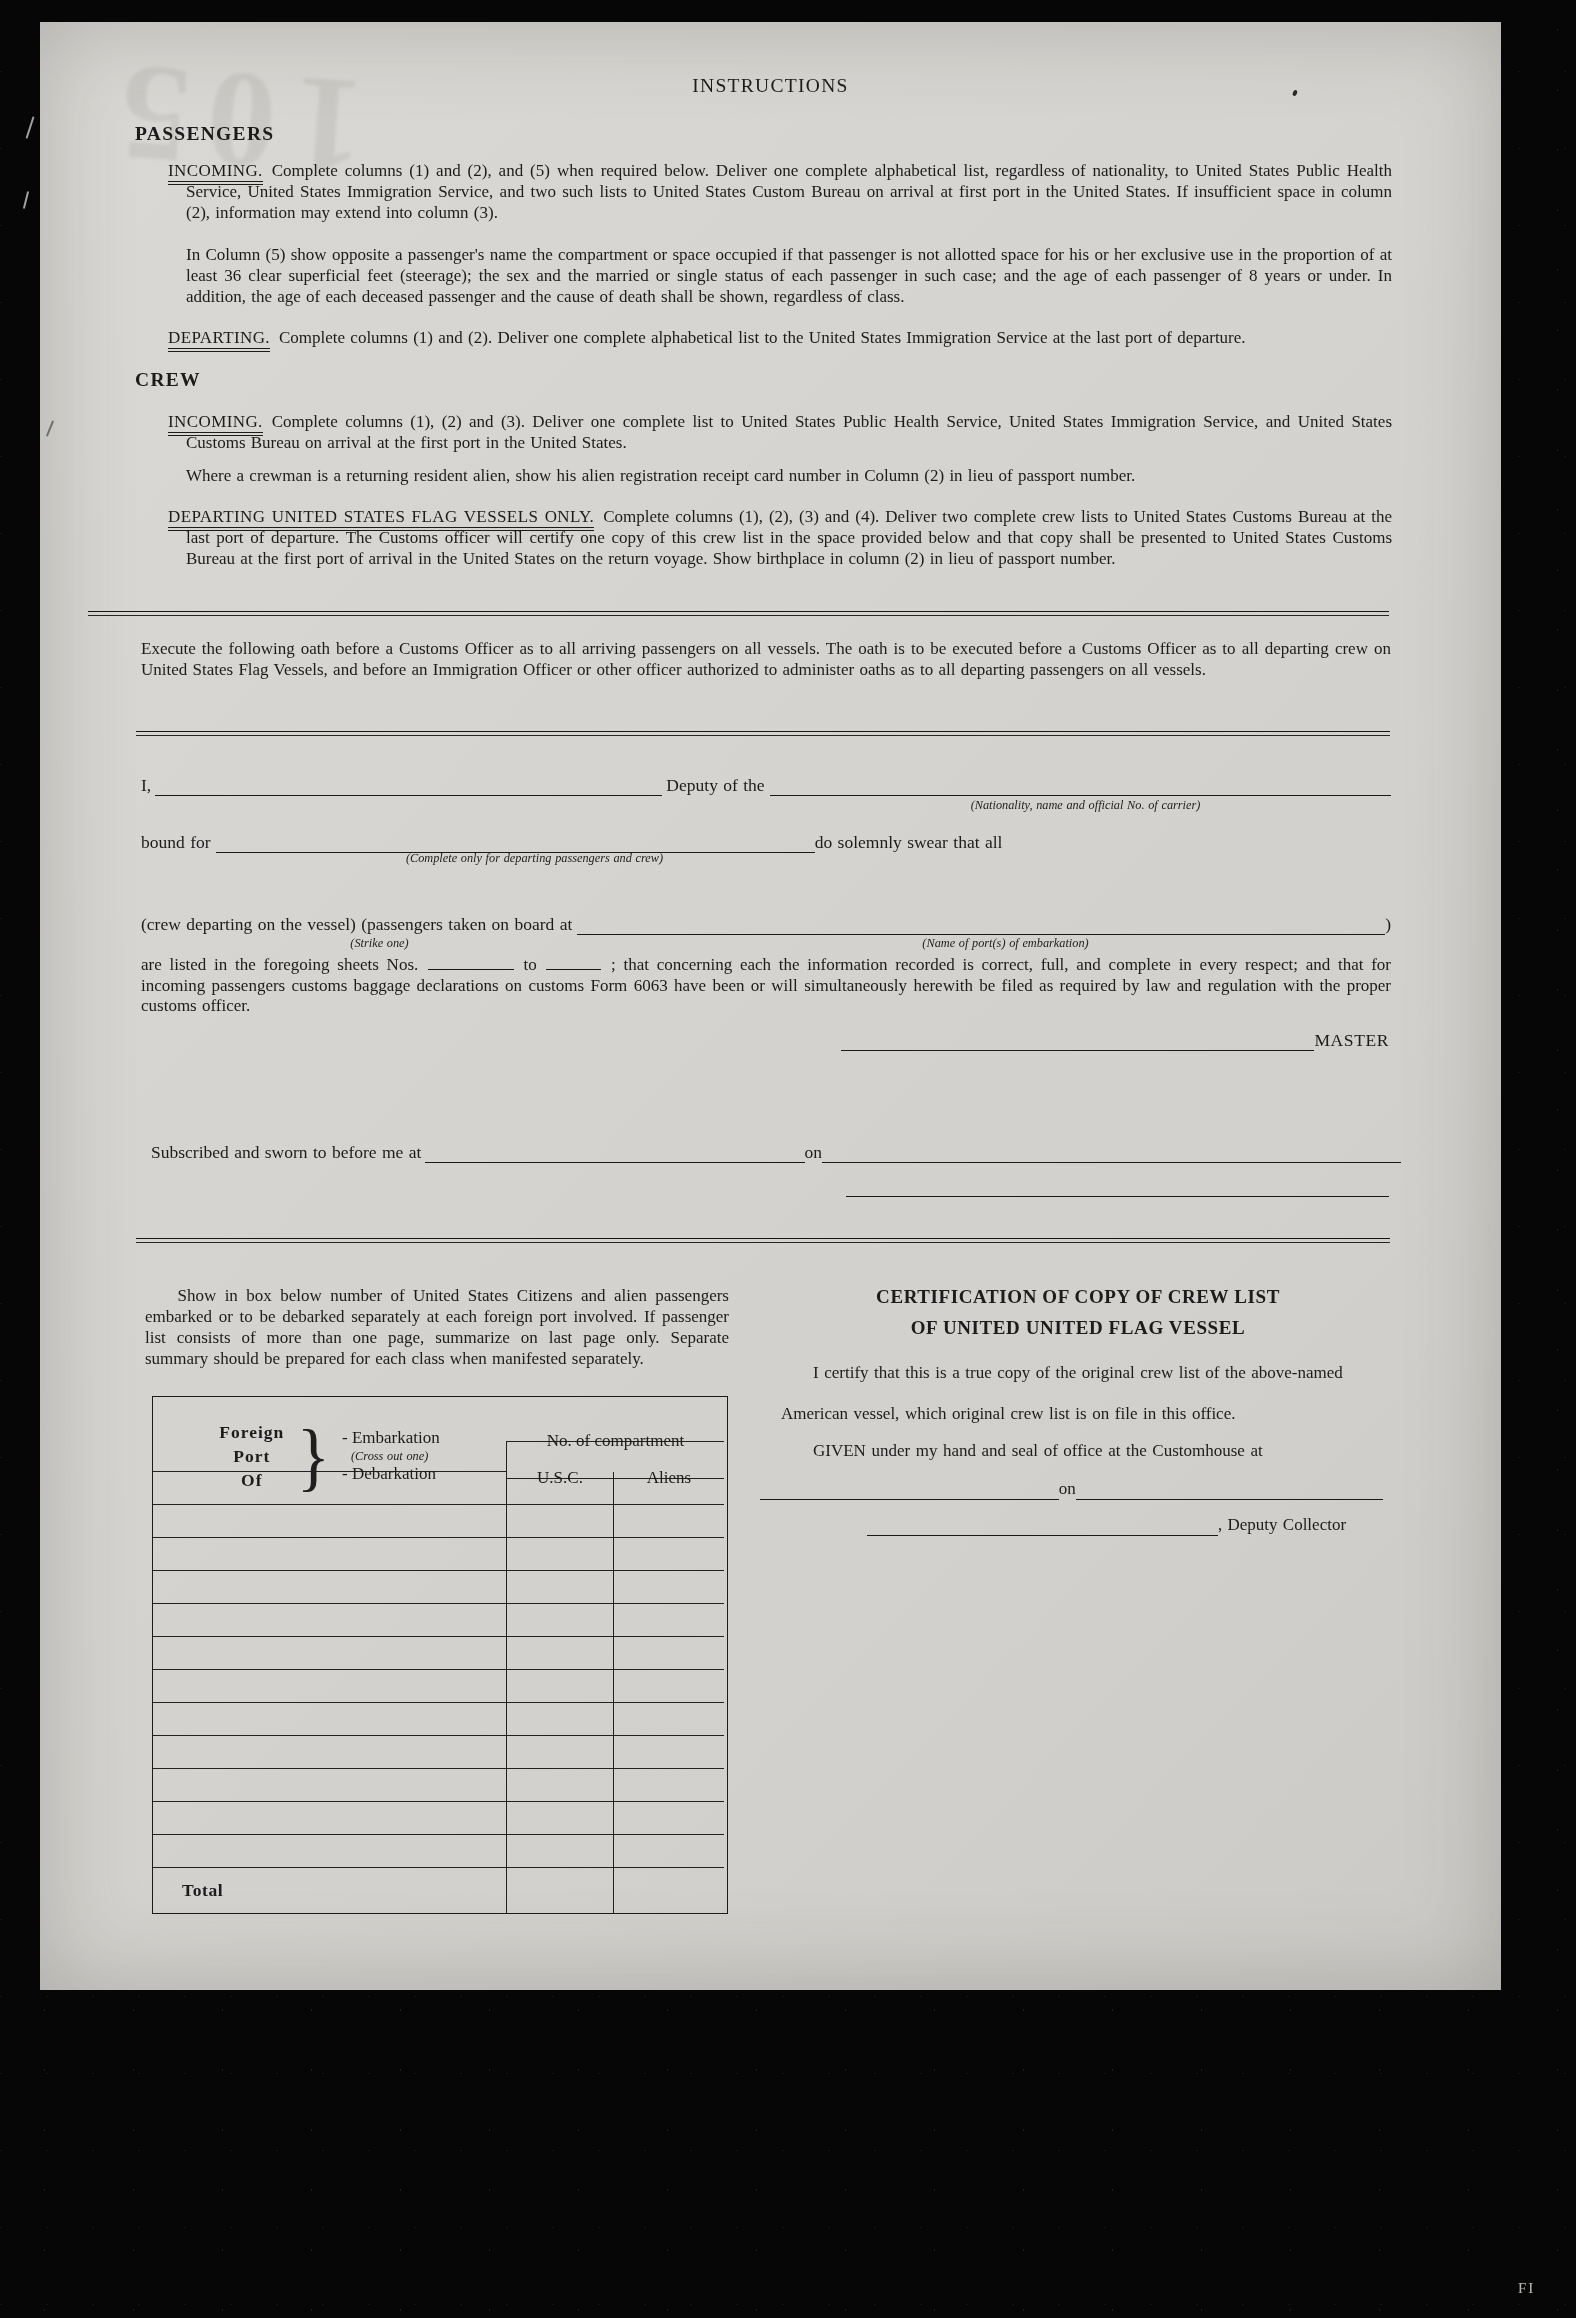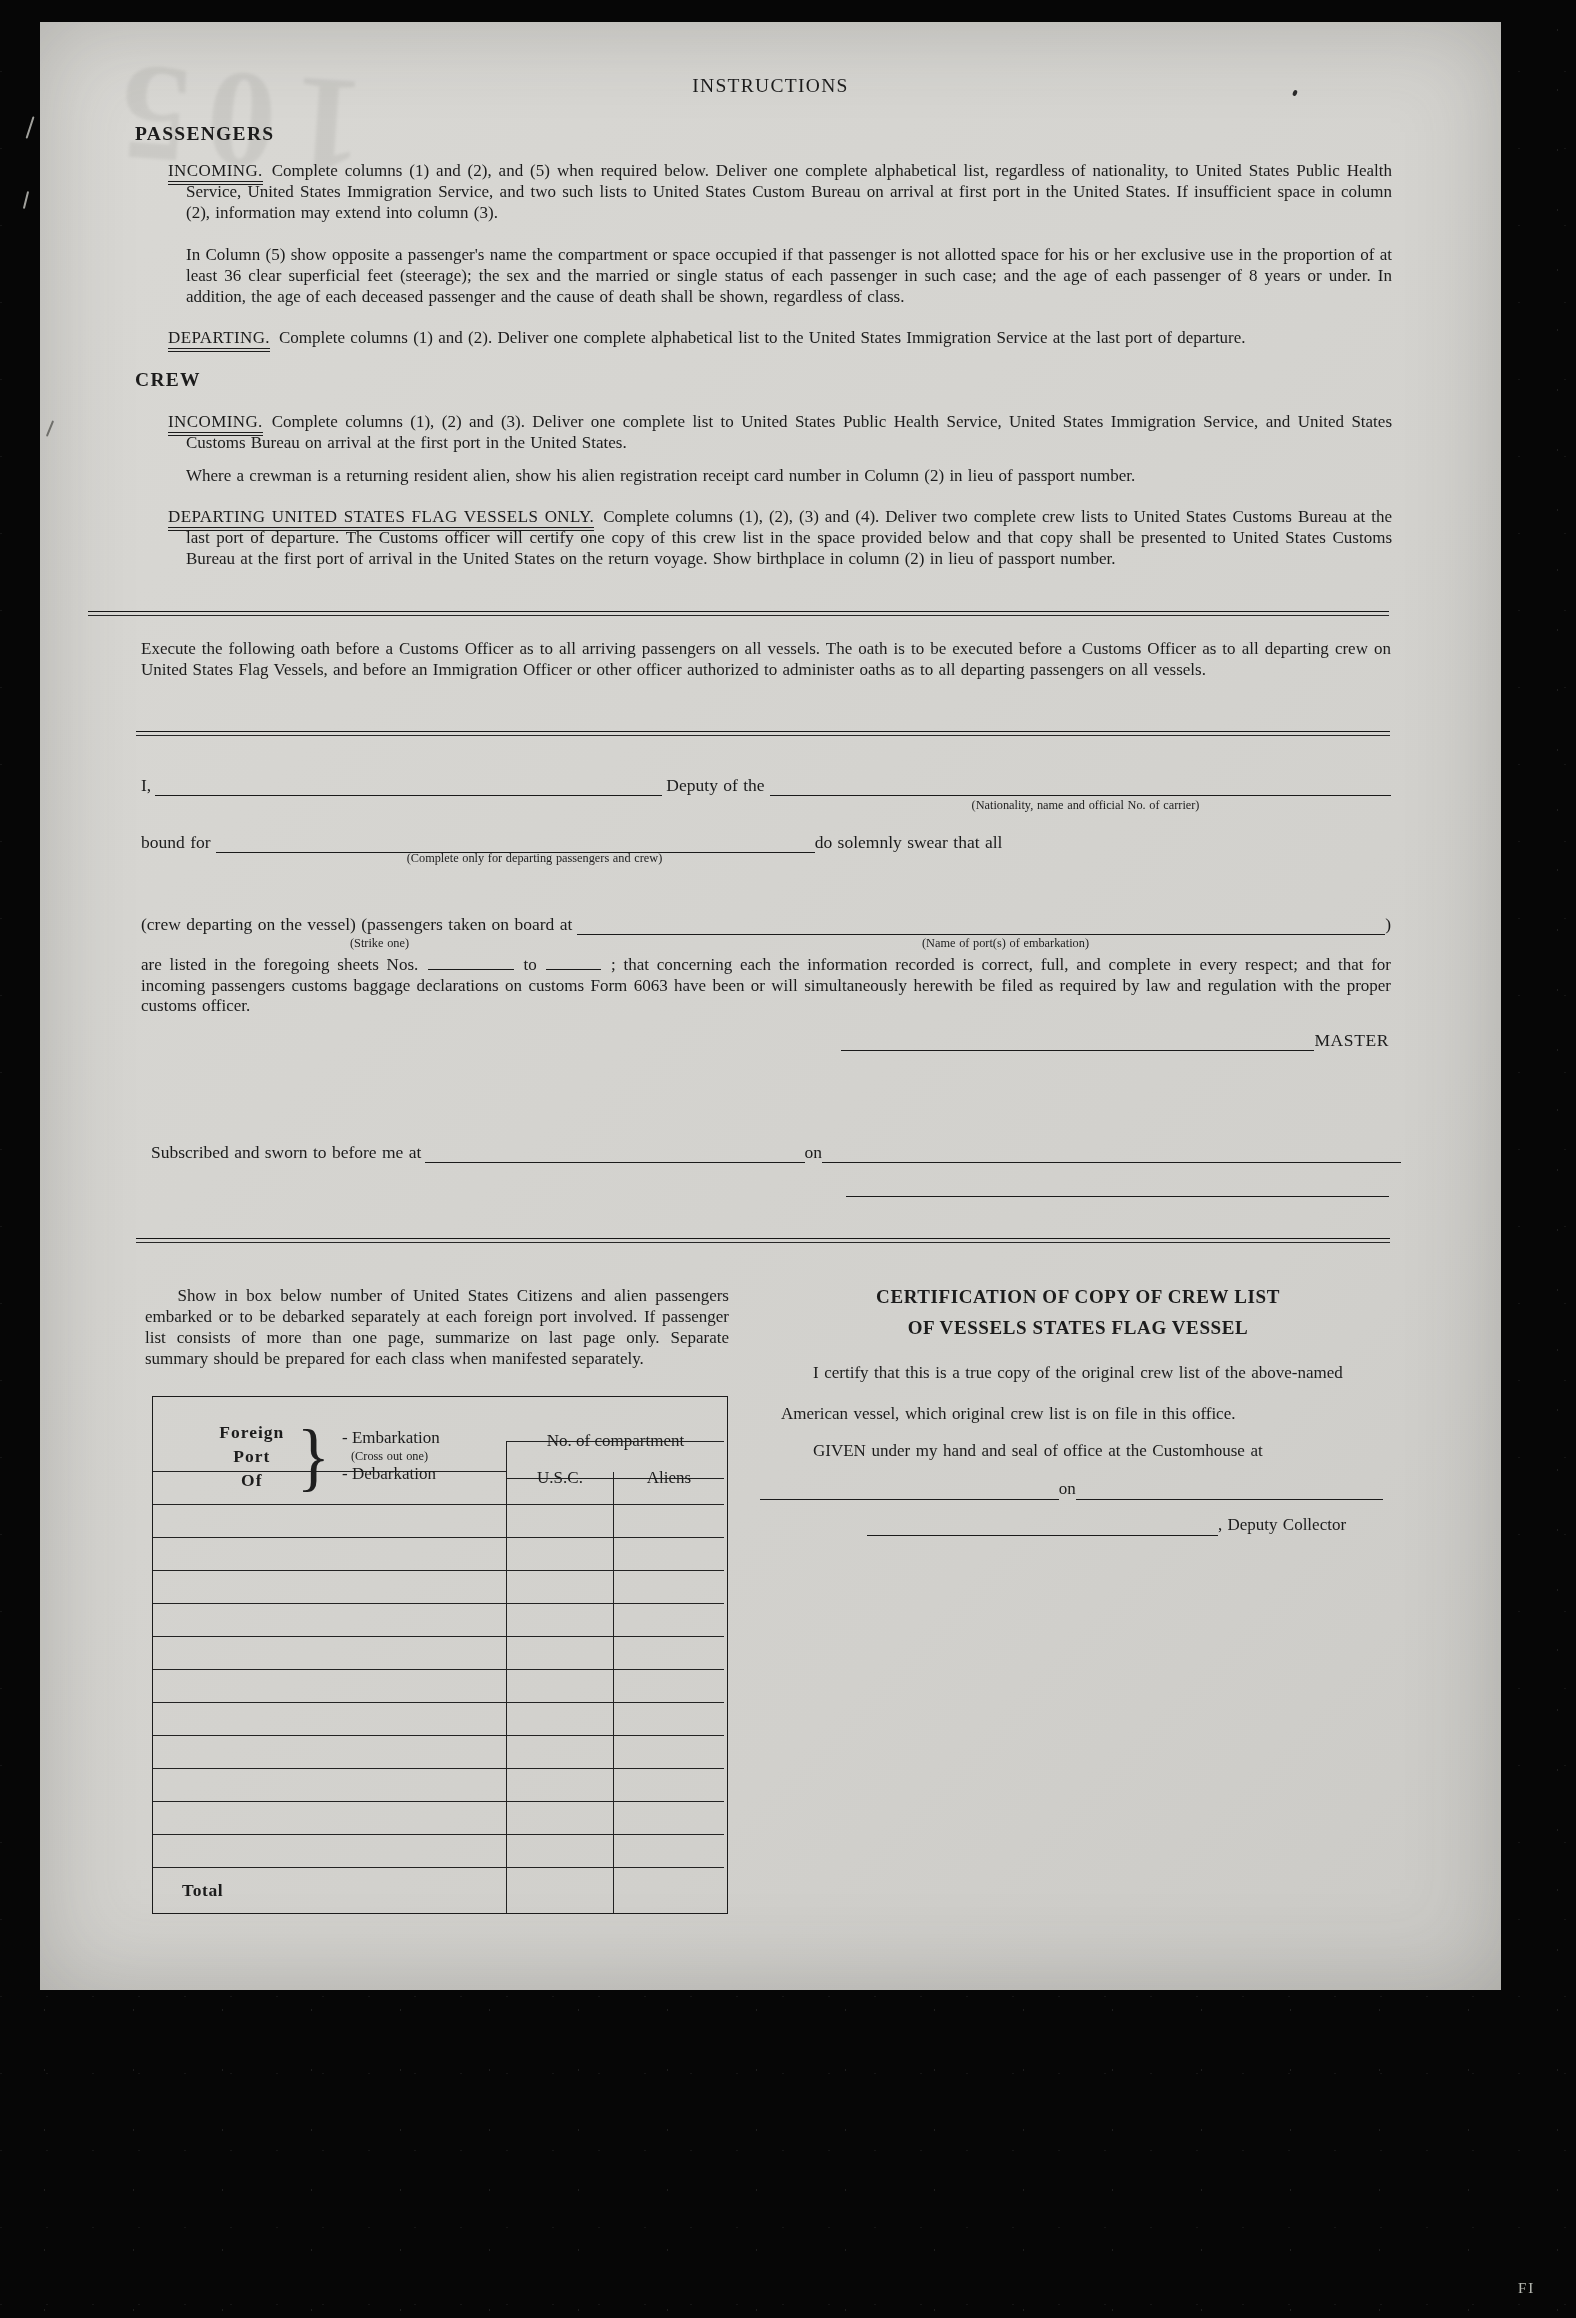--- a/index.html
+++ b/index.html
@@ -42,21 +42,21 @@
     padding-bottom:0.6px;
   }
   .after-runin{margin-left:9px;}
   .h-section{font-size:19.5px;font-weight:700;letter-spacing:1.3px;}
   .doc-title{font-size:19.5px;font-weight:400;letter-spacing:1.3px;text-align:center;}
   .rule{height:4.5px;border-top:1.9px solid #161616;border-bottom:1.3px solid #262626;}
   .frow{display:flex;align-items:flex-end;font-size:17.5px;line-height:22px;word-spacing:1px;}
   .bl{border-bottom:1.9px solid #1a1a1a;height:3.9px;}
   .bl-inline{display:inline-block;border-bottom:1.9px solid #1a1a1a;margin:0 1.9px;}
   .caption{
-    font-size:12.3px;line-height:14.3px;text-align:center;color:#222;
+    font-style:italic;font-size:12.3px;line-height:14.3px;text-align:center;color:#222;
     word-spacing:0.6px;
   }
   .line{height:0;border-bottom:1.9px solid #1a1a1a;}
   .cert-title{font-size:19px;font-weight:700;letter-spacing:0.6px;line-height:31px;text-align:center;}
   .cert-line{font-size:17px;word-spacing:1.3px;white-space:nowrap;}
   .ghost{
     font-size:138px;font-weight:700;letter-spacing:18px;color:#72726d;
     opacity:0.13;transform:rotate(184deg);filter:blur(1.6px);
   }
   .sumtable{
@@ -183,21 +183,21 @@
     </div>
 
     <div class="abs line" style="left:806px;top:1174px;width:543px;"></div>
 
     <div class="abs rule" style="left:96px;top:1216px;width:1254px;"></div>
 
     <div class="abs body-par" style="left:105px;top:1263px;width:584px;text-indent:32.5px;">Show in box below number of United States Citizens and alien passengers embarked or to be debarked separately at each foreign port involved. If passenger list consists of more than one page, summarize on last page only.  Separate summary should be prepared for each class when manifested separately.</div>
 
     <div class="abs" style="left:830px;top:1259px;width:416px;">
       <div class="cert-title">CERTIFICATION OF COPY OF CREW LIST</div>
-      <div class="cert-title">OF VESSELS STATES FLAG VESSEL</div>
+      <div class="cert-title">OF UNITED UNITED FLAG VESSEL</div>
     </div>
     <div class="abs cert-line" style="left:773px;top:1341px;">I certify that this is a true copy of the original crew list of the above-named</div>
     <div class="abs cert-line" style="left:741px;top:1382px;">American vessel, which original crew list is on file in this office.</div>
     <div class="abs cert-line" style="left:773px;top:1419px;">GIVEN under my hand and seal of office at the Customhouse at</div>
 
     <div class="abs frow" style="left:720px;top:1457px;width:623px;height:21.4px;font-size:17px;">
       <span class="bl" style="flex:428;"></span>
       <span>on</span>
       <span class="bl" style="flex:440;"></span>
     </div>

